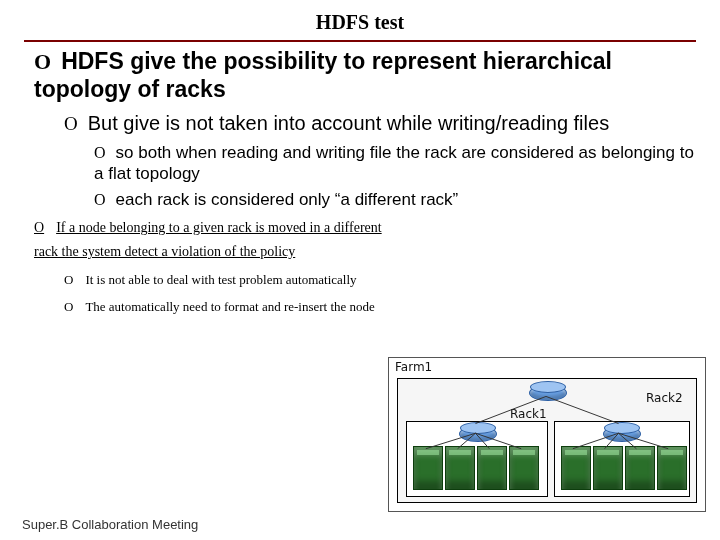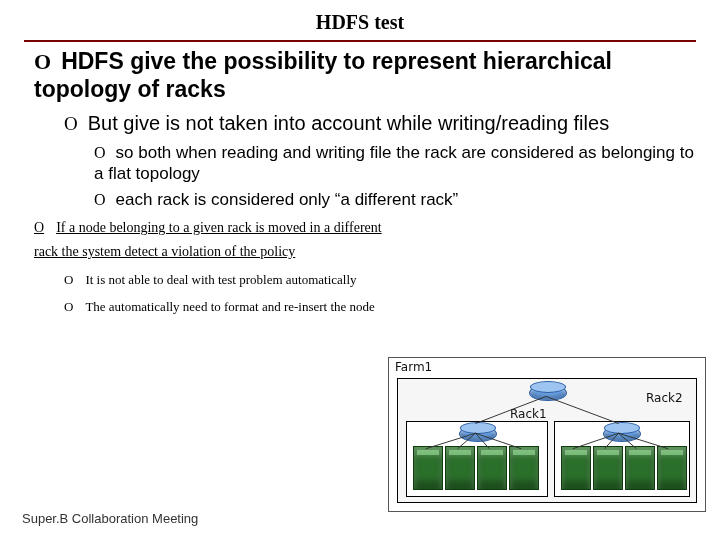--- a/index.html
+++ b/index.html
@@ -90,21 +90,21 @@
     margin: 4px 0 2px 40px;
     max-width: 320px;
   }
   .serif-sub .mark {
     font-family: "Brush Script MT", "Segoe Script", cursive;
     margin-right: 12px;
     font-size: 13px;
   }
   .footer {
     position: absolute;
-    bottom: 14px;
+    bottom: 8px;
     left: 22px;
     font-size: 13px;
     font-family: Arial, sans-serif;
     color: #333;
   }
   
   .diagram {
     position: absolute;
     right: 14px;
     bottom: 28px;

